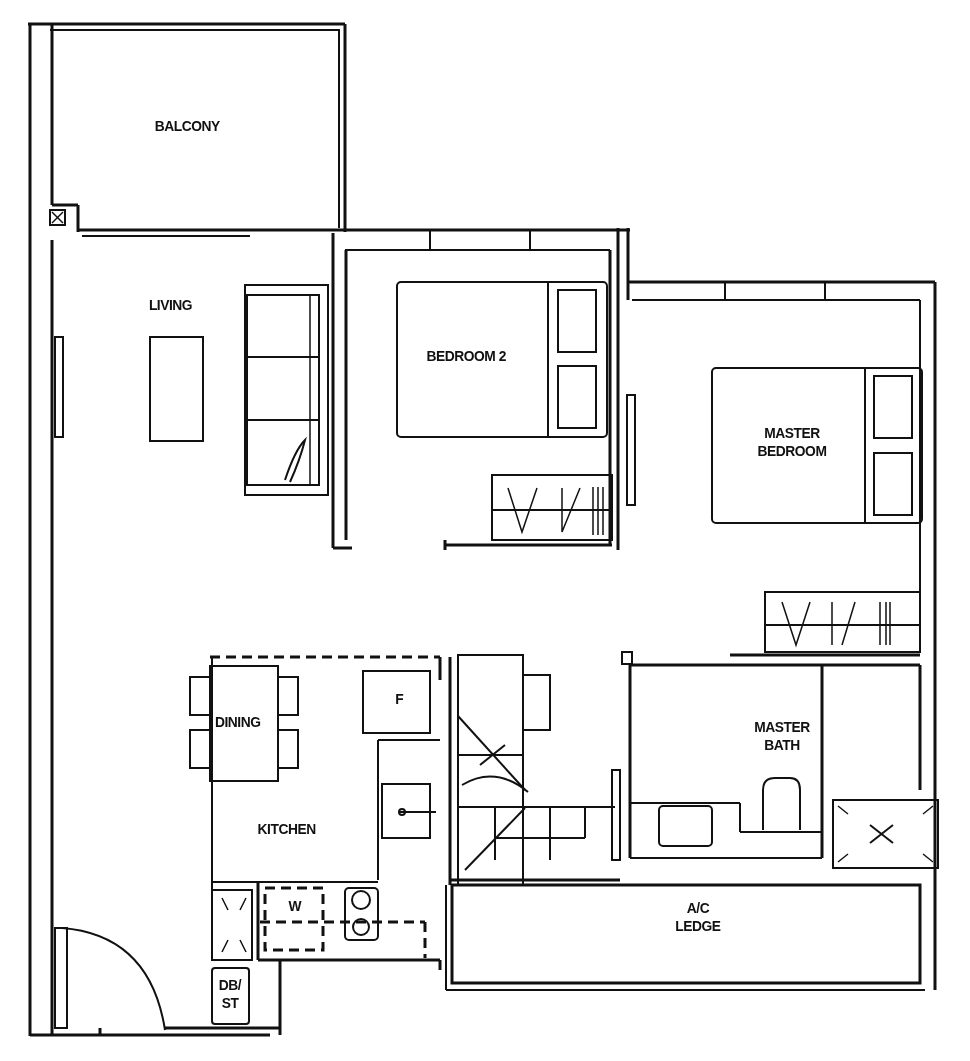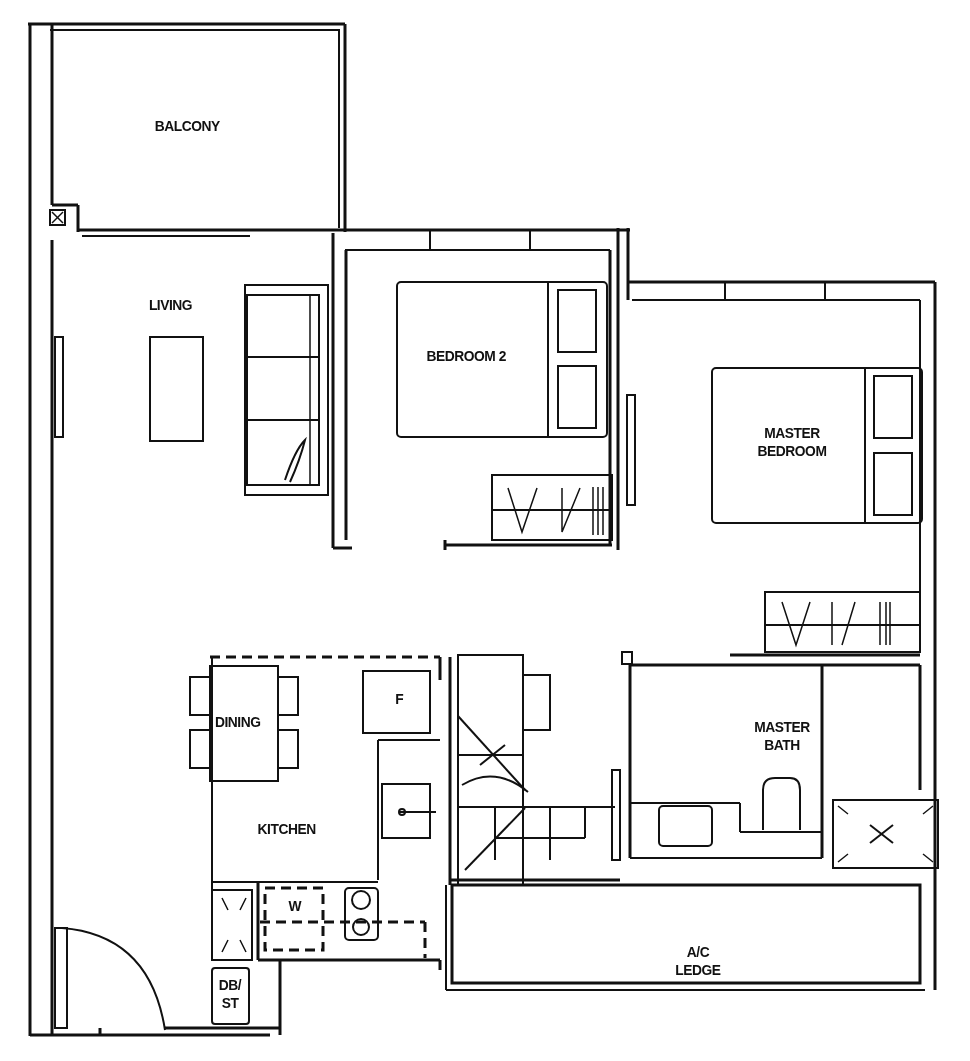--- a/index.html
+++ b/index.html
@@ -193,20 +193,20 @@
   <div class="lbl" style="position:static;">BEDROOM</div>
 </div>
 <div class="lbl" style="left:213px;top:713px;">DINING</div>
 <div class="lbl" style="left:395px;top:690px;">F</div>
 <div class="lbl" style="left:255px;top:820px;">KITCHEN</div>
 <div style="position:absolute;left:732px;top:718px;width:100px;">
   <div class="lbl" style="position:static;">MASTER</div>
   <div class="lbl" style="position:static;">BATH</div>
 </div>
 <div class="lbl" style="left:288px;top:897px;">W</div>
-<div style="position:absolute;left:668px;top:943px;width:60px;">
+<div style="position:absolute;left:668px;top:899px;width:60px;">
   <div class="lbl" style="position:static;">A/C</div>
   <div class="lbl" style="position:static;">LEDGE</div>
 </div>
 <div style="position:absolute;left:214px;top:976px;width:32px;">
   <div class="lbl" style="position:static;">DB/</div>
   <div class="lbl" style="position:static;">ST</div>
 </div>
 
 </body></html>

